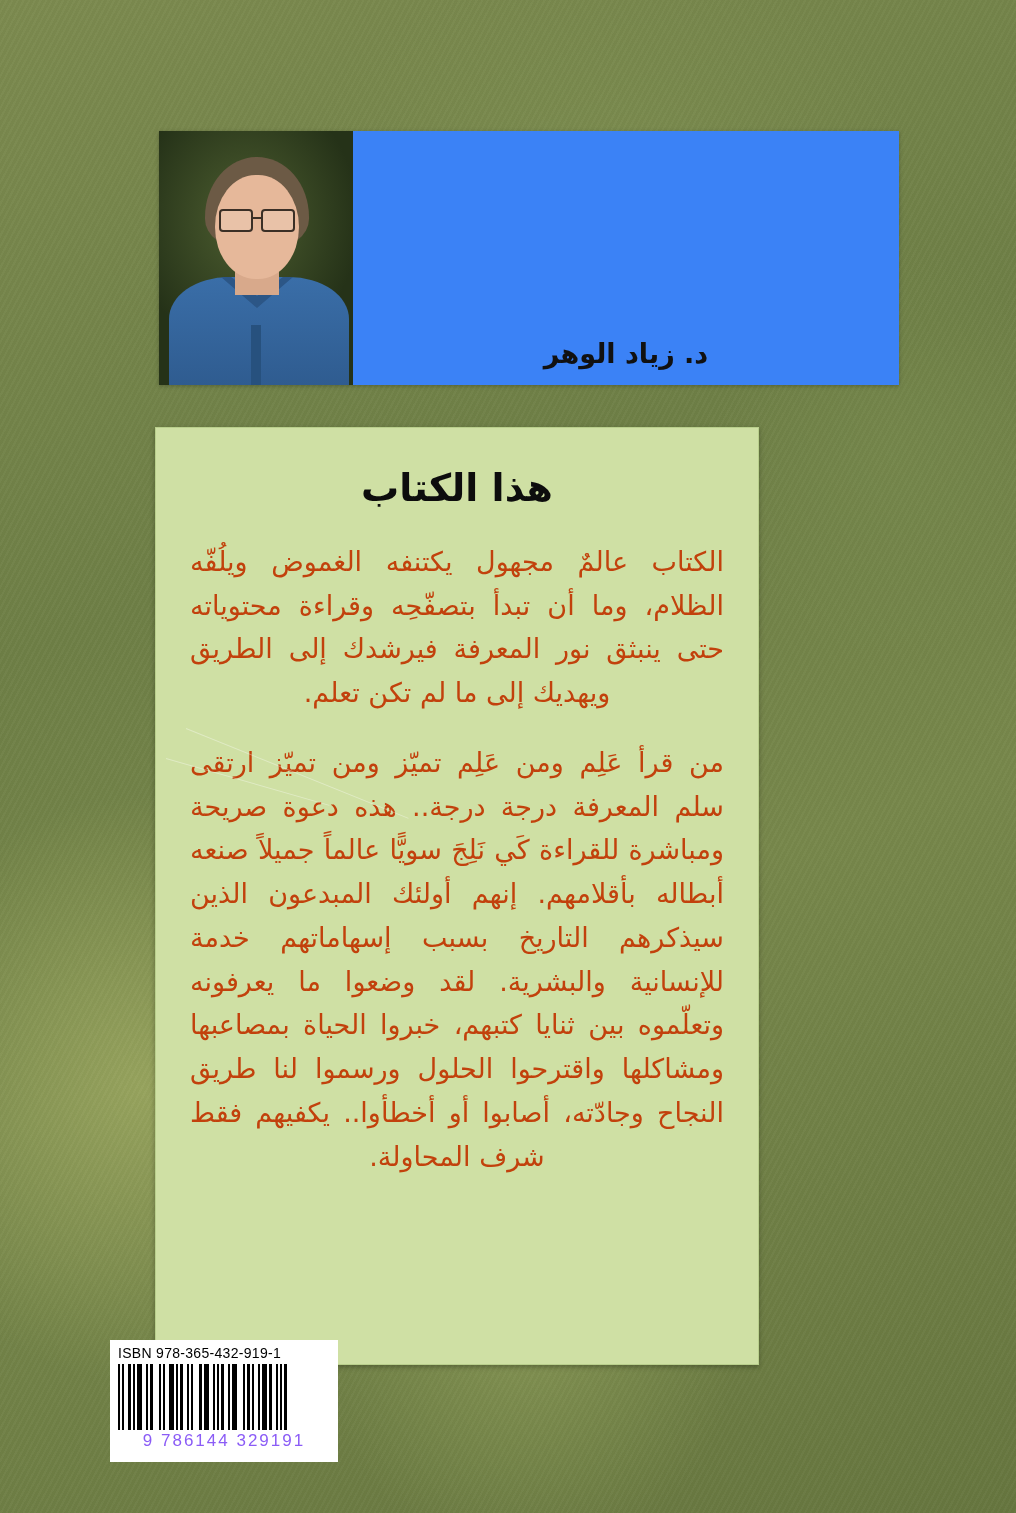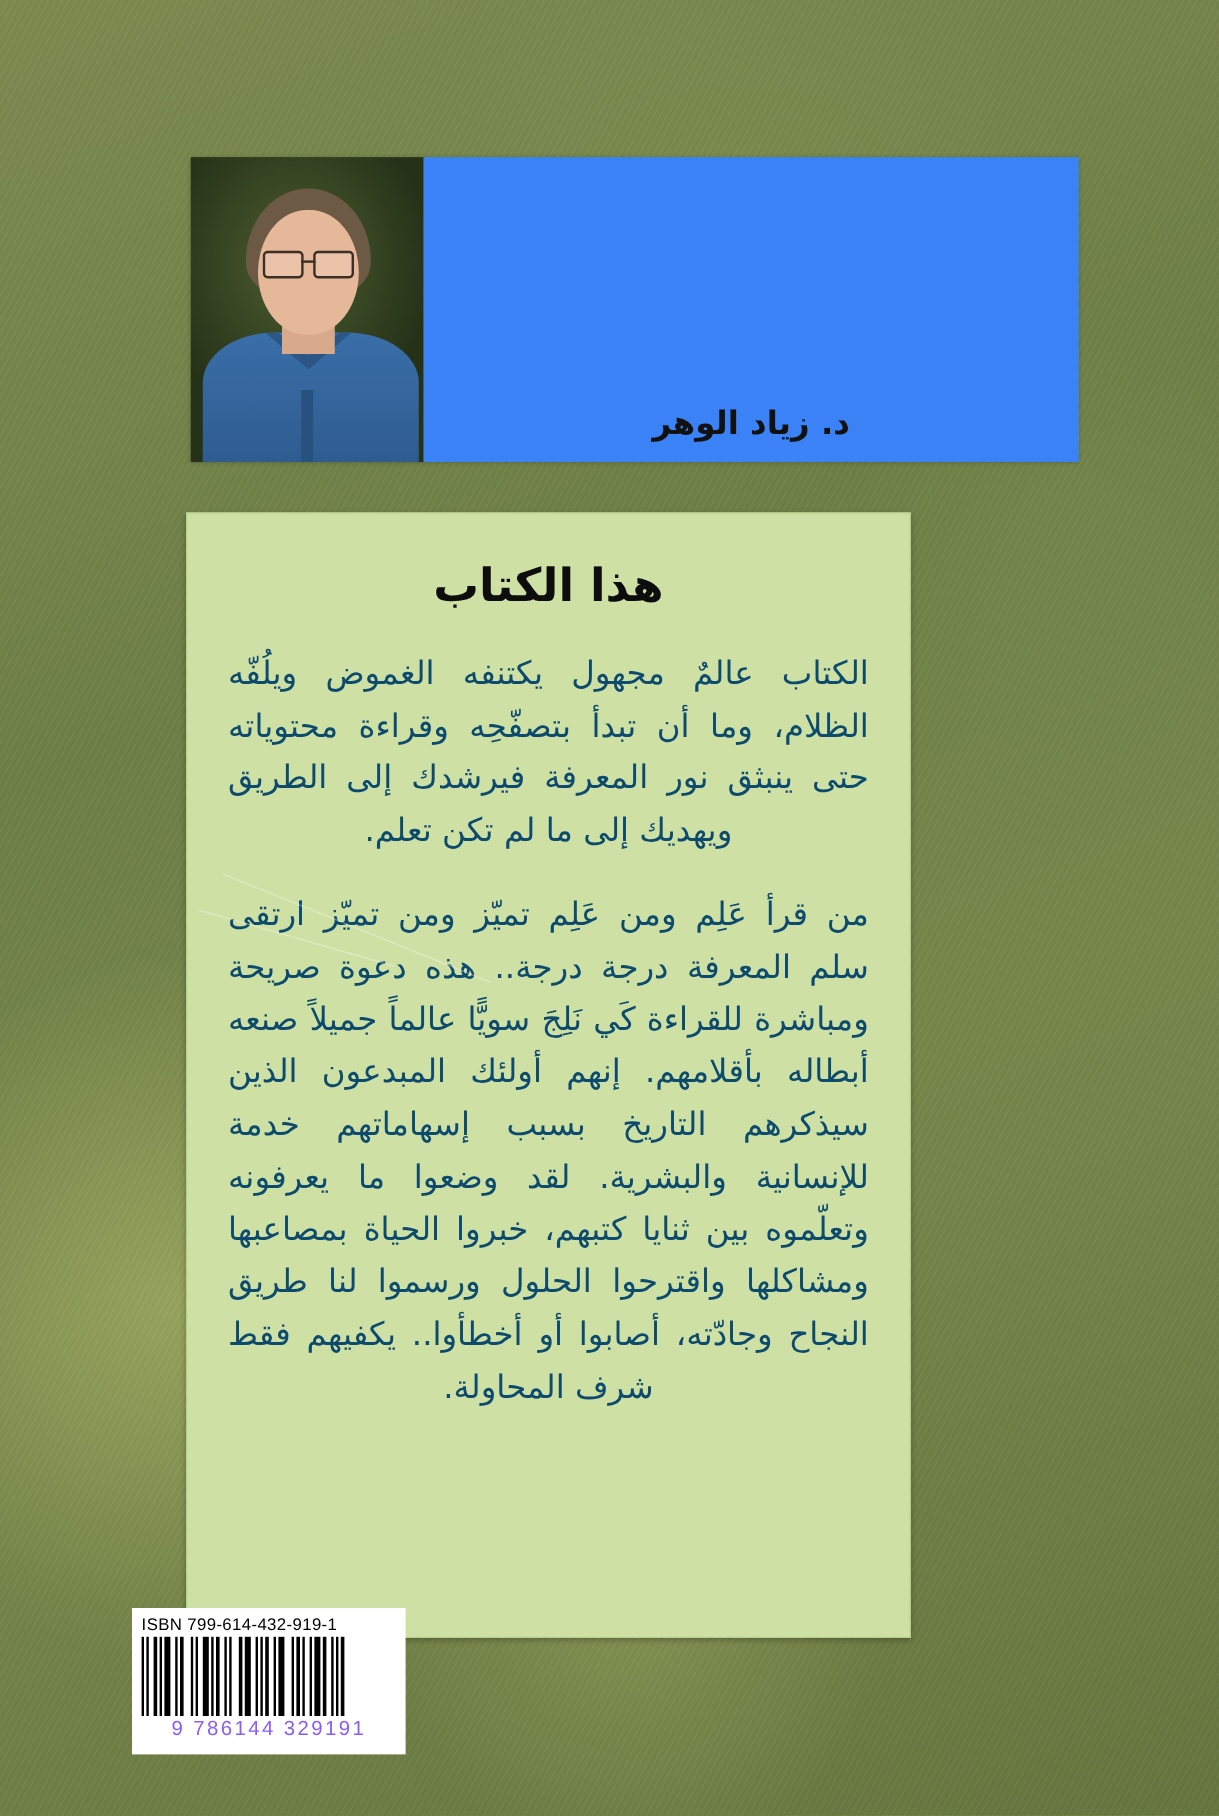--- a/index.html
+++ b/index.html
@@ -166,21 +166,21 @@
     font-size: 38px;
     font-weight: bold;
     color: #0d0d0d;
     margin: 0 0 30px 0;
     font-family: "DejaVu Sans", sans-serif;
     letter-spacing: -1px;
   }
   .panel-par {
     font-size: 27px;
     line-height: 1.62;
-    color: #0c4a6e;
+    color: #c2410c;
     text-align: justify;
     text-align-last: center;
     margin: 0 0 26px 0;
     font-family: "DejaVu Sans", sans-serif;
   }
   .panel-par.p2 { text-align-last: center; }
 
   
   .scratch {
     position: absolute;
@@ -267,21 +267,21 @@
 
   <p class="panel-par p1">الكتاب عالمٌ مجهول يكتنفه الغموض ويلُفّه الظلام، وما أن تبدأ بتصفّحِه وقراءة محتوياته حتى ينبثق نور المعرفة فيرشدك إلى الطريق ويهديك إلى ما لم تكن تعلم.</p>
 
   <p class="panel-par p2">من قرأ عَلِم ومن عَلِم تميّز ومن تميّز ارتقى سلم المعرفة درجة درجة.. هذه دعوة صريحة ومباشرة للقراءة كَي نَلِجَ سويًّا عالماً جميلاً صنعه أبطاله بأقلامهم. إنهم أولئك المبدعون الذين سيذكرهم التاريخ بسبب إسهاماتهم خدمة للإنسانية والبشرية. لقد وضعوا ما يعرفونه وتعلّموه بين ثنايا كتبهم، خبروا الحياة بمصاعبها ومشاكلها واقترحوا الحلول ورسموا لنا طريق النجاح وجادّته، أصابوا أو أخطأوا.. يكفيهم فقط شرف المحاولة.</p>
 
   <div class="scratch" style="left:30px; top:300px; width:240px; height:1px; transform:rotate(22deg);"></div>
   <div class="scratch" style="left:10px; top:330px; width:170px; height:1px; transform:rotate(16deg);"></div>
 </div>
 
 <div class="isbn-box">
-  <div class="isbn-text">ISBN 799-614-432-919-1</div>
+  <div class="isbn-text">ISBN 978-365-432-919-1</div>
 
   <div class="barcode">
     <span class="w1"></span>
       <span class="gap1"></span>
       <span class="w1"></span>
       <span class="gap2"></span>
     <span class="w2"></span>
       <span class="gap1"></span>
       <span class="w1"></span>
       <span class="gap1"></span>

